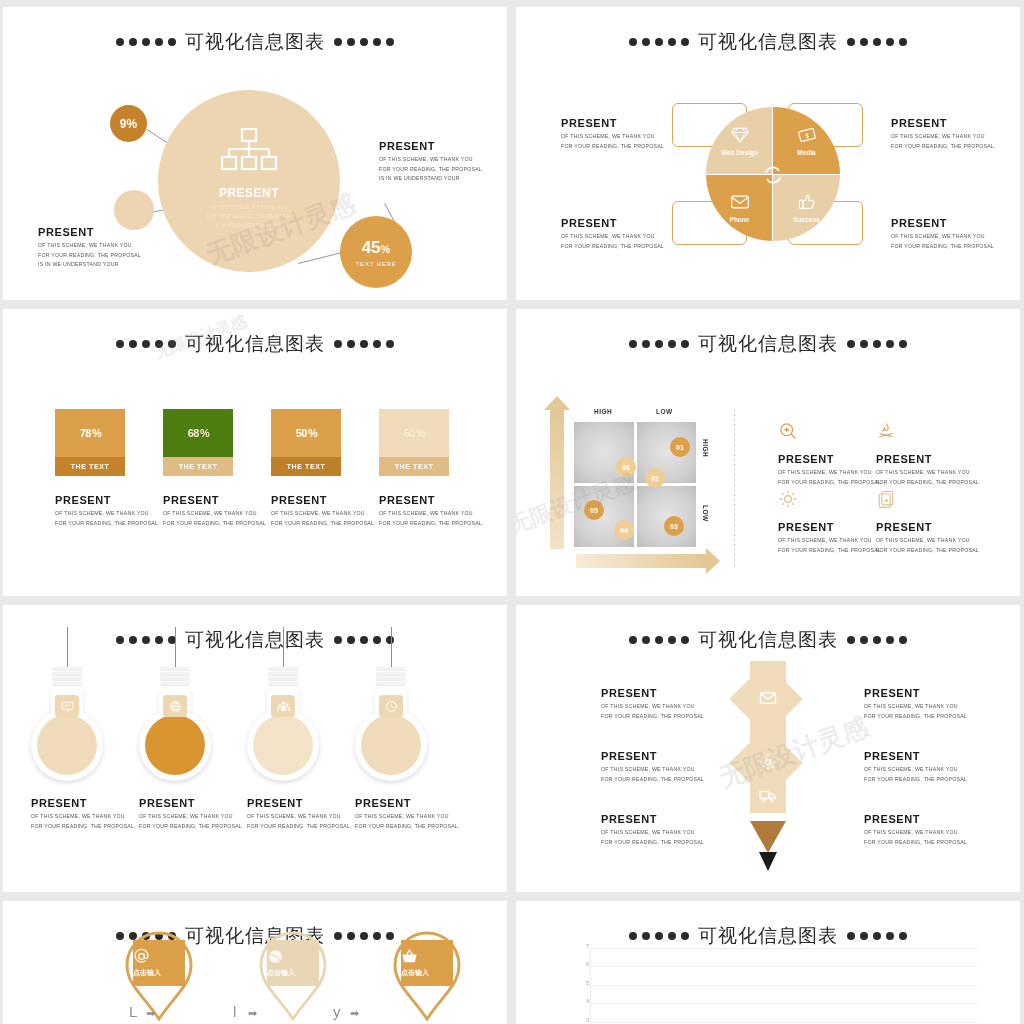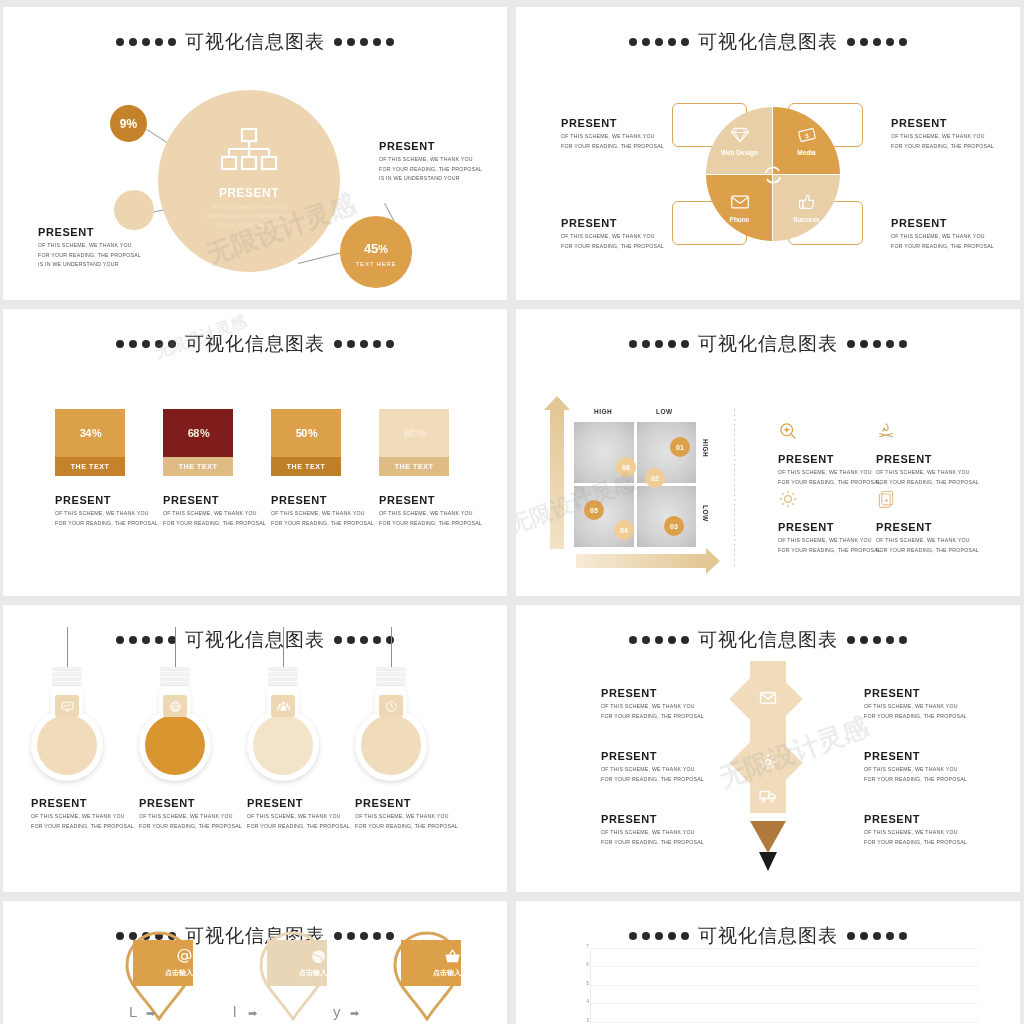--- a/index.html
+++ b/index.html
@@ -174,23 +174,23 @@
            border-left:9px solid transparent; border-right:9px solid transparent;
            border-top:19px solid #1b1b1b; }
   .p-icon { position:absolute; width:18px; height:18px; }
   .s6-txt { position:absolute; }
 
   
   .pins { position:absolute; left: 120px; top: 28px; display:flex; gap: 62px; }
   .pin { width: 72px; position: relative; }
   .pin-shape { width:72px; height:88px; position: relative; }
   .pin-inner {
-    position:absolute; left:10px; top:11px; width:60px; height:46px;
+    position:absolute; left:10px; top:11px; width:52px; height:46px;
     background:#dda04a; display:flex; flex-direction:column;
-    align-items:flex-end; justify-content:center; color:#fff;
+    align-items:flex-start; justify-content:center; color:#fff;
   }
   .pin-inner .pl { font-family:"DejaVu Sans", sans-serif; font-size:7px; font-weight:bold; margin-top:3px; }
   .tl-letter { position:absolute; top: 102px; font-size: 15px; color:#8a8f9a; }
   .tl-arrow { position:absolute; top: 106px; color:#8a8f9a; font-size: 11px; }
 
   
   .chart { position:absolute; left: 52px; top: 48px; width: 410px; height: 110px; }
   .chart-grid { position:absolute; left: 22px; top: 0; right: 0; bottom: 18px;
                 border-left: 1px solid #ececec; }
   .gline { position:absolute; left:0; right:0; height:1px; background:#f0f0f0; }
@@ -250,21 +250,21 @@
       <div class="sub">
         <div>OF THIS SCHEME, WE THANK YOU</div>
         <div>FOR YOUR READING, THE PROPOSAL</div>
         <div>IS IN WE UNDERSTAND YOUR</div>
       </div>
     </div>
 
     <div class="s1-9">9%</div>
 
     <div class="s1-45">
-      <div class="big"><span style="font-size:13px">45</span><span>%</span></div>
+      <div class="big"><span style="font-size:17px">45</span><span>%</span></div>
       <div class="small">TEXT HERE</div>
     </div>
 
     <div class="s1-txtR">
       <div class="present-h">PRESENT</div>
       <div class="present-p">
         <div>OF THIS SCHEME, WE THANK YOU</div>
         <div>FOR YOUR READING, THE PROPOSAL</div>
         <div>IS IN WE UNDERSTAND YOUR</div>
       </div>
@@ -386,36 +386,36 @@
           <i></i>
           <i></i>
           <i></i>
           <i></i>
         </span>
     </div>
     <div class="s3-row">
       <div class="s3-item">
         <div class="s3-card">
           <div class="s3-top" style="background:#dda04a">
-              <span>34</span>
+              <span>78</span>
               <span>%</span>
             </div>
           <div class="s3-bot" style="background:#c4832a">THE TEXT</div>
         </div>
         <div class="s3-cap">
           <div class="present-h">PRESENT</div>
           <div class="present-p">
               <div>OF THIS SCHEME, WE THANK YOU</div>
               <div>FOR YOUR READING, THE PROPOSAL</div>
             </div>
         </div>
       </div>
       <div class="s3-item">
         <div class="s3-card">
-          <div class="s3-top" style="background:#7f1d1d;color:#f7ead6">
+          <div class="s3-top" style="background:#4d7c0f;color:#f7ead6">
               <span>68</span>
               <span>%</span>
             </div>
           <div class="s3-bot" style="background:#e0bc85">THE TEXT</div>
         </div>
         <div class="s3-cap">
           <div class="present-h">PRESENT</div>
           <div class="present-p">
               <div>OF THIS SCHEME, WE THANK YOU</div>
               <div>FOR YOUR READING, THE PROPOSAL</div>

